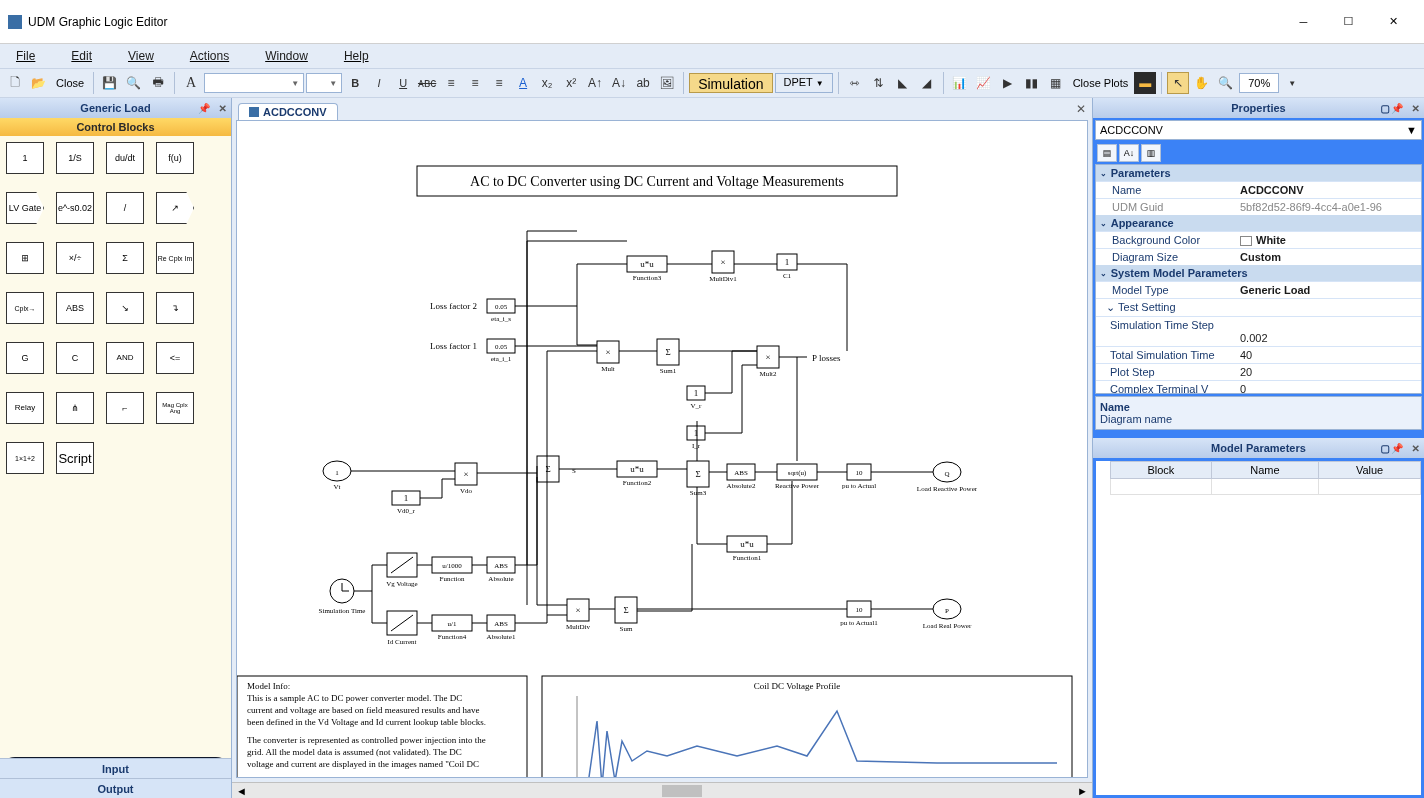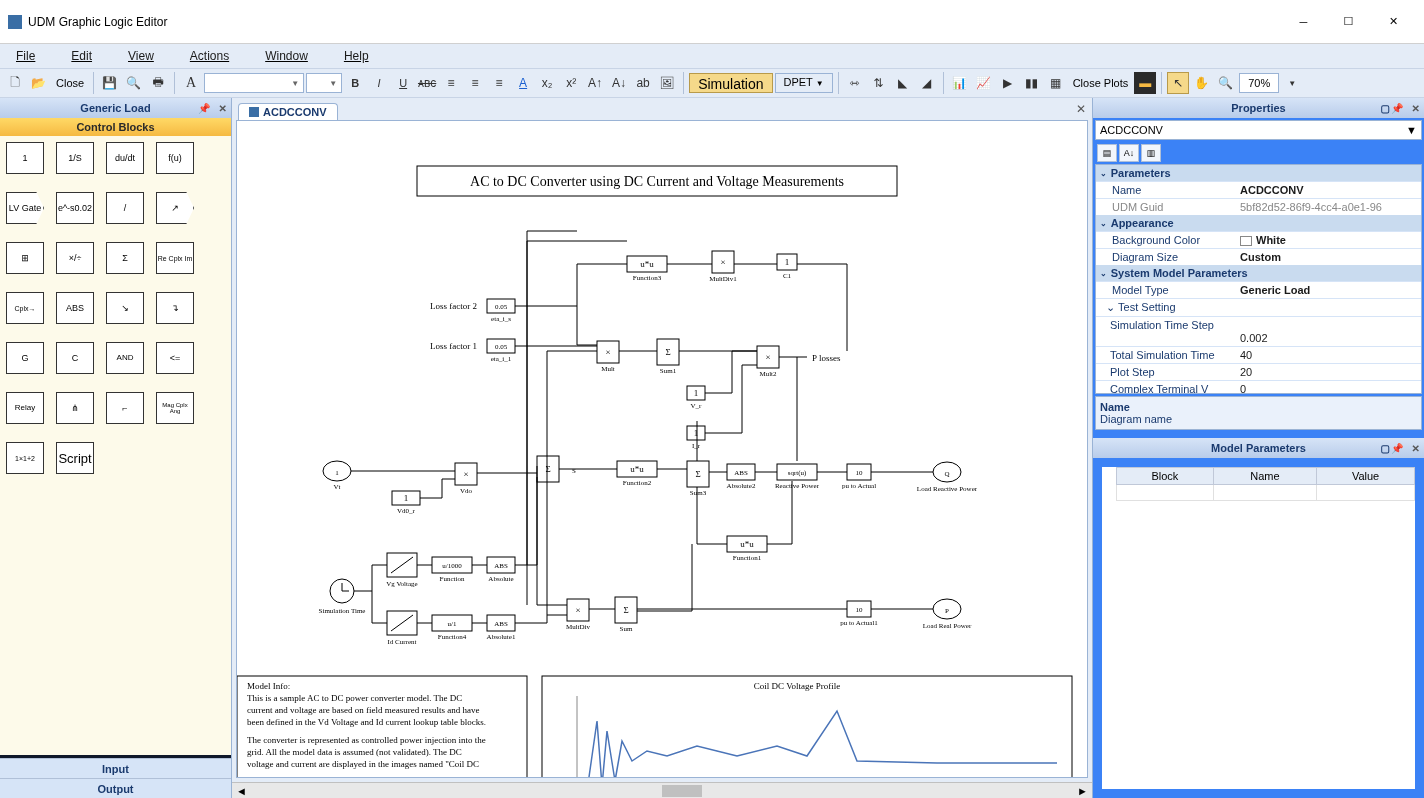--- a/index.html
+++ b/index.html
@@ -23,21 +23,21 @@
 
 
 .left { width:232px; background:#fdfaea; border-right:1px solid #9ab3d5; display:flex; flex-direction:column; }
 .panelhdr { background: linear-gradient(#d6e4f7,#b8ccea); height:20px; display:flex; align-items:center; justify-content:center; font-size:12px; font-weight:bold; color:#1a3a6e; position:relative;}
 .panelhdr .pin { position:absolute; right:20px; font-size:10px; color:#555;}
 .panelhdr .cls { position:absolute; right:4px; font-size:10px; color:#555;}
 .subhdr { background: linear-gradient(#ffd966,#f5b942); height:18px; display:flex; align-items:center; justify-content:center; font-size:11px; font-weight:bold; color:#2a2a2a;}
 .palette { flex:1; padding:6px; display:grid; grid-template-columns: repeat(4, 40px); grid-auto-rows:40px; gap:10px 10px; align-content:start;}
 .pblk { width:38px; height:32px; border:1px solid #333; background:#fff; display:flex; align-items:center; justify-content:center; font-size:9px; text-align:center; line-height:1;}
 .pblk.tri { clip-path: polygon(0 0, 80% 0, 100% 50%, 80% 100%, 0 100%);}
-.tab-bar { border-top:3px solid #0f172a;}
+.tab-bar { border-top:1px solid #0f172a;border-radius:15px;}
 .iotab { height:20px; background:#d6e4f7; border-top:1px solid #b0c0d8; display:flex; align-items:center; justify-content:center; font-size:11px; color:#1a3a6e; font-weight:bold;}
 
 
 .center { flex:1; display:flex; flex-direction:column; background:#e4ecf7;}
 .doctabs { height:22px; display:flex; align-items:flex-end; padding-left:6px;}
 .doctab { background:#fff; border:1px solid #9ab3d5; border-bottom:none; border-radius:4px 4px 0 0; padding:2px 10px; font-size:11px; color:#1a3a6e; font-weight:bold; display:flex; align-items:center; gap:4px;}
 .doctab .ico{width:10px;height:10px;background:#3a6ea5;}
 .doctabs .closex{margin-left:auto; margin-right:6px; color:#555; font-size:12px; align-self:center;}
 .canvas-wrap { flex:1; background:#fff; margin:0 4px 4px 4px; border:1px solid #9ab3d5; position:relative; overflow:hidden;}
 .canvas { position:absolute; inset:0; overflow:auto;}
@@ -53,21 +53,21 @@
 .propgrid { flex:0 0 auto; border:1px solid #9ab3d5; margin:0 2px; background:#fff; max-height:230px; overflow:auto;}
 .pg-cat { background:#c9dbef; padding:2px 4px; font-size:11px; font-weight:bold; color:#1a3a6e; display:flex; align-items:center; gap:4px;}
 .pg-cat .chev{font-size:8px;}
 .pg-row { display:flex; border-top:1px solid #d6e4f7;}
 .pg-row .k{ width:140px; padding:2px 4px 2px 16px; font-size:11px; color:#1a3a6e;}
 .pg-row .v{ flex:1; padding:2px 4px; font-size:11px; color:#1a1a1a; font-weight:bold;}
 .pg-row.sub .k{ padding-left:14px;}
 .pg-desc { border:1px solid #9ab3d5; margin:2px; background:#eaf1fb; padding:4px; font-size:11px; color:#1a3a6e;}
 .pg-desc b{display:block;}
 .mphdr { margin-top:6px;}
-.mptable { flex:1; margin:2px; border:7px solid #3b82f6; background:#fff;padding-left:14px;}
+.mptable { flex:1; margin:2px; border:1px solid #3b82f6; background:#fff;padding-left:14px;}
 .mptable table{width:100%; border-collapse:collapse;}
 .mptable th{ background:#e4ecf7; border:1px solid #c0c8d8; padding:2px 4px; font-size:11px; font-weight:normal;}
 .mptable td{ border:1px solid #e0e0e0; height:16px;}
 </style>
 </head>
 <body>
 
 <div class="titlebar">
   <div class="title-icon"></div>
   <div class="title">UDM Graphic Logic Editor</div>

